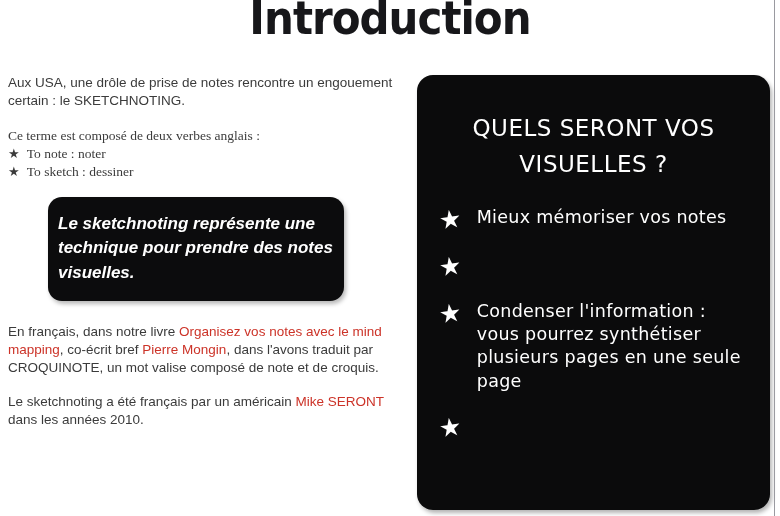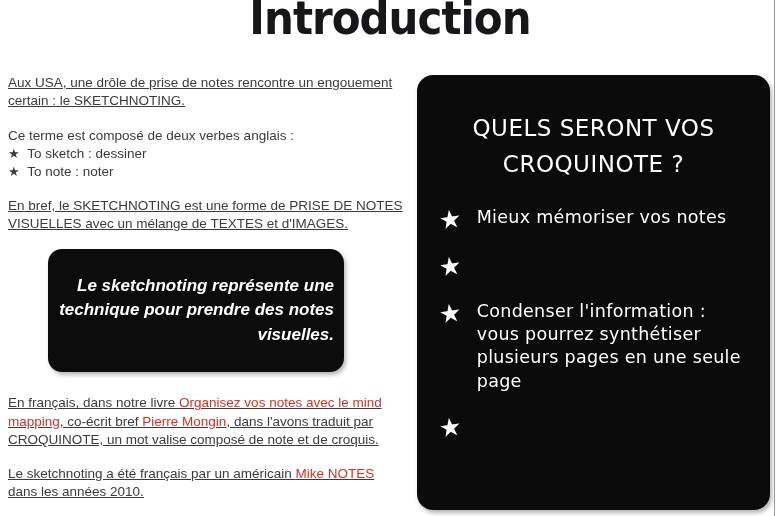--- a/index.html
+++ b/index.html
@@ -23,35 +23,35 @@
     margin:0;
     transform:scaleY(1.08);
     transform-origin:top center;
   }
 
   
   .left-col {
     position:absolute; left:8px; top:74px; width:398px;
     font-size:13.5px; line-height:1.36; color:#3b3b3b;
   }
-  .left-col p { margin:0 0 15px 0;text-decoration:underline; }
-  .term-list { margin:16px 0 15px 0; }
+  .left-col p { margin:0 0 15px 0; }
+  .term-list { margin:16px 0 15px 0;font-family:Liberation Serif, serif; }
   .term-line { display:block; }
   .term-star { font-size:13px; margin-right:4px; }
 
   .quote-box {
     background:#0c0c0d;
     color:#ffffff;
     font-weight:bold;
     font-style:italic;
     font-size:17px;
     line-height:1.45;
-    text-align:right;
+    text-align:left;
     border-radius:14px;
-    padding:25px 10px;
+    padding:15px 10px;
     width:276px;
     margin:6px 0 22px 40px;
     box-shadow:2px 3px 4px rgba(0,0,0,0.28);
   }
 
   .link-red {
     color:#cc3328;
     cursor:pointer;
   }
 
@@ -109,46 +109,45 @@
 <h1 class="page-title">Introduction</h1>
 
 <div class="left-col">
 
   <p>Aux USA, une drôle de prise de notes rencontre un engouement certain : le SKETCHNOTING.</p>
 
   <div class="term-list">
     <span class="term-line">Ce terme est composé de deux verbes anglais :</span>
     <span class="term-line">
       <span class="term-star">★</span>
-      <span>To sketch : dessiner</span>
+      <span>To note : noter</span>
     </span>
     <span class="term-line">
       <span class="term-star">★</span>
-      <span>To note : noter</span>
+      <span>To sketch : dessiner</span>
     </span>
   </div>
 
-  <p>En bref, le SKETCHNOTING est une forme de PRISE DE NOTES VISUELLES avec un mélange de TEXTES et d'IMAGES.</p>
 
   <div class="quote-box">Le sketchnoting représente une technique pour prendre des notes visuelles.</div>
 
   <p>
     <span>En français, dans notre livre </span><span class="link-red">Organisez vos notes avec le mind mapping</span><span>, co-écrit bref </span><span class="link-red">Pierre Mongin</span><span>, dans l'avons traduit par CROQUINOTE, un mot valise composé de note et de croquis.</span>
   </p>
 
   <p>
-    <span>Le sketchnoting a été français par un américain </span><span class="link-red">Mike NOTES</span><span> dans les années 2010.</span>
+    <span>Le sketchnoting a été français par un américain </span><span class="link-red">Mike SERONT</span><span> dans les années 2010.</span>
   </p>
 
 </div>
 
 <div class="benefits-panel">
   <h2 class="panel-title">
     <span>QUELS SERONT VOS</span><br>
-    <span>CROQUINOTE ?</span>
+    <span>VISUELLES ?</span>
   </h2>
   <ul class="benefits-list">
     <li class="benefit-item">
       <span class="benefit-star">★</span>
       <span>Mieux mémoriser vos notes</span>
     </li>
     <li class="benefit-item">
       <span class="benefit-star">★</span>
     </li>
     <li class="benefit-item">

